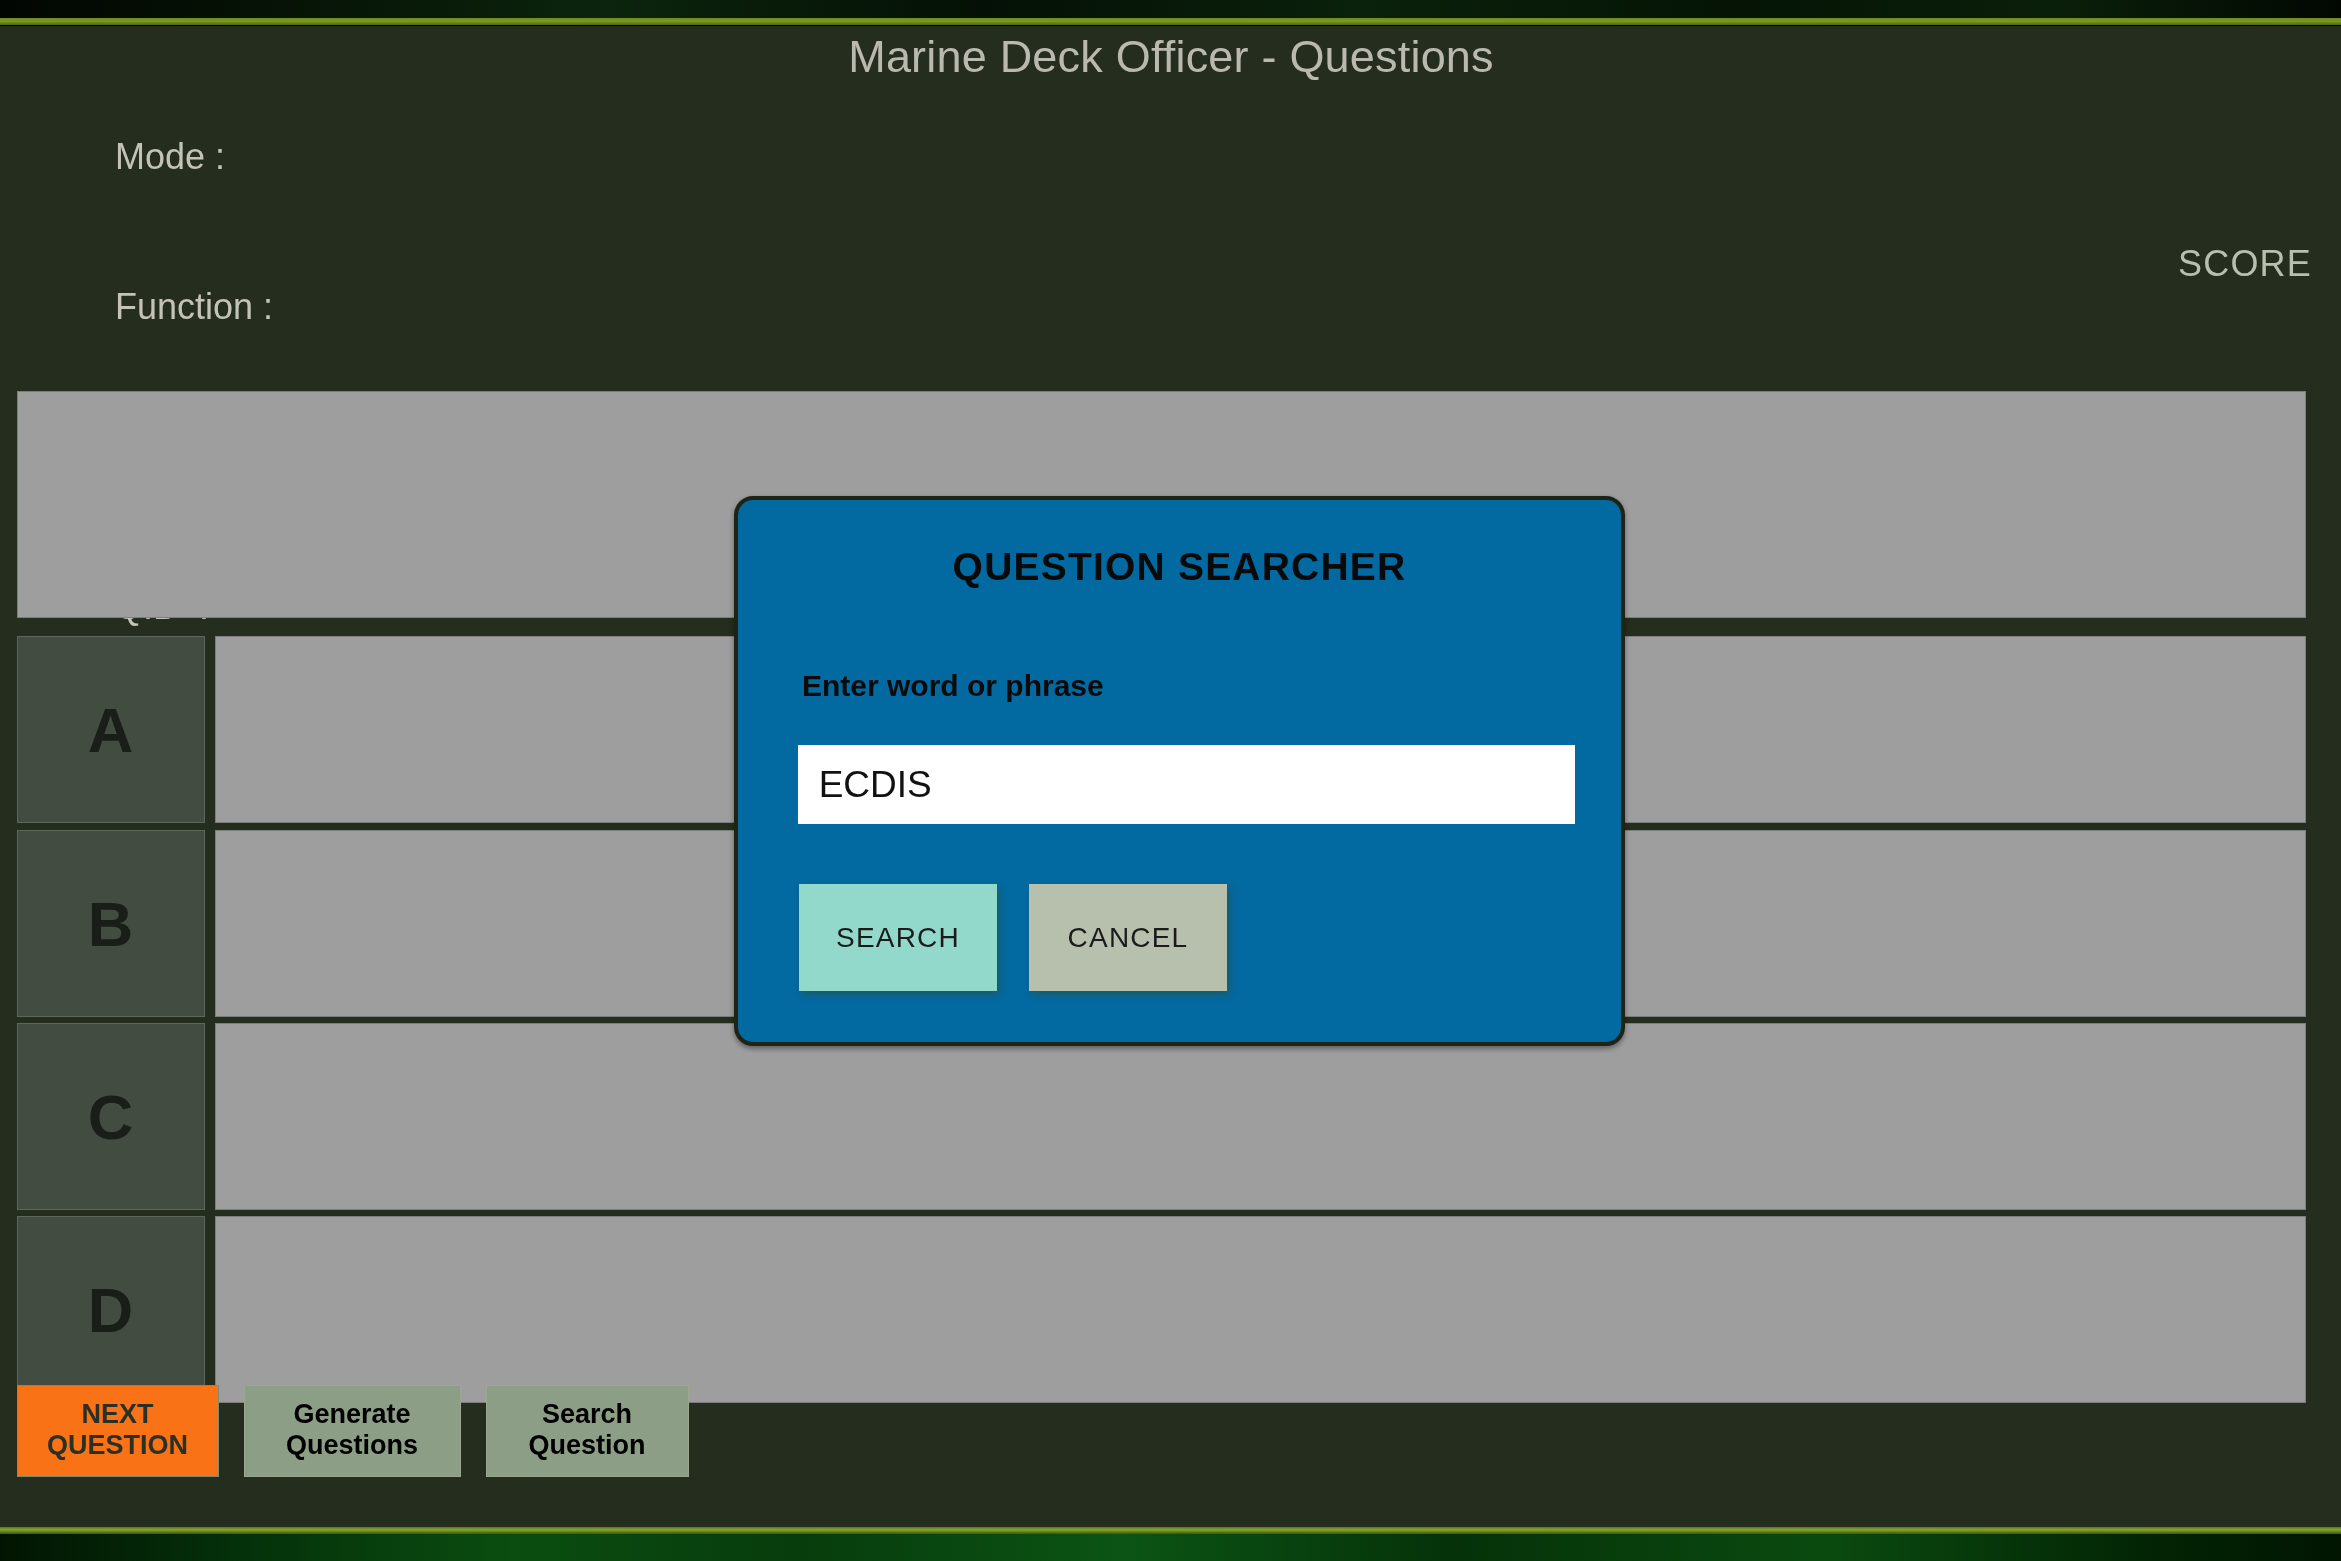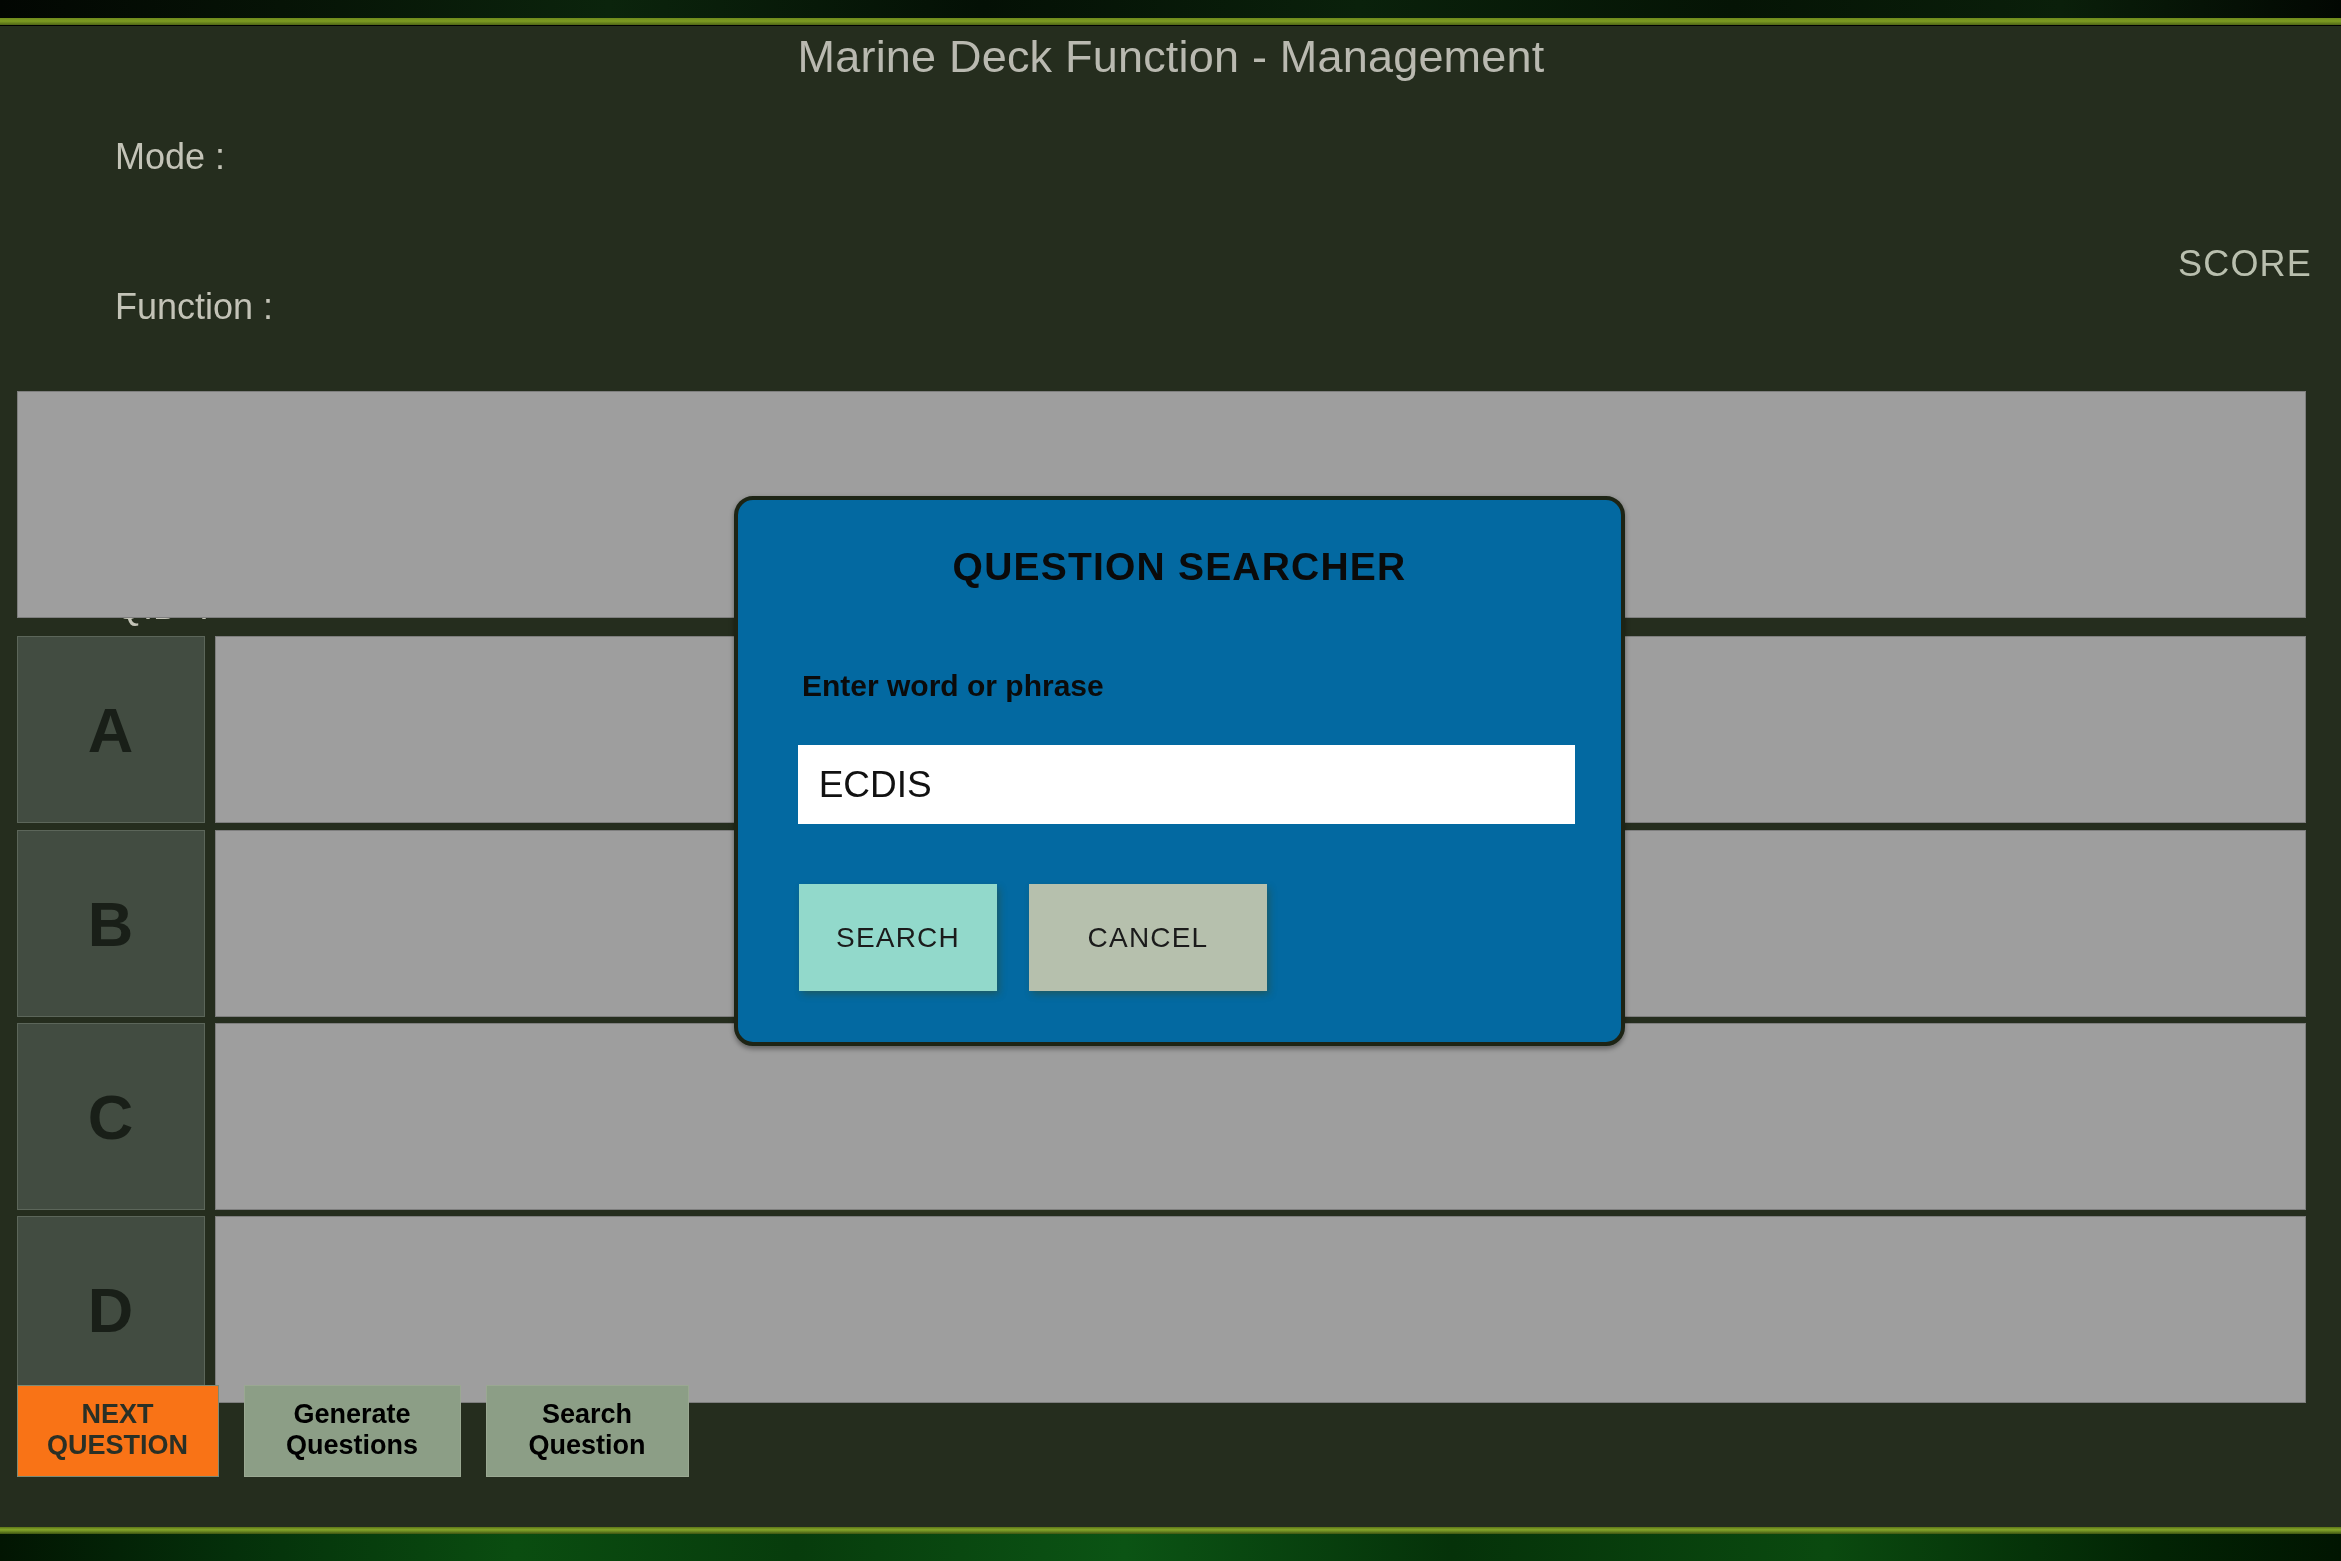--- a/index.html
+++ b/index.html
@@ -252,38 +252,38 @@
   }
   #btn-dialog-search {
     left: 61px;
     top: 384px;
     width: 198px;
     background: #92d9cb;
   }
   #btn-dialog-cancel {
     left: 291px;
     top: 384px;
-    width: 238px;
+    width: 198px;
     background: #b6c0ad;
   }
 </style>
 </head>
 <body>
 
 <div id="app-root">
 
   <div class="edge-strip edge-top-dark"></div>
   <div class="edge-strip edge-top-bright"></div>
   <div class="edge-strip edge-bottom-bright"></div>
   <div class="edge-strip edge-bottom-dark"></div>
 
   <div id="quiz-window">
 
     <div id="header">
-      <div id="page-title">Marine Deck Function - Management</div>
+      <div id="page-title">Marine Deck Officer - Questions</div>
 
       <div id="meta-list">
         <div class="meta-row">
           <span>Mode :</span><span class="meta-value"></span>
         </div>
         <div class="meta-row">
           <span>Function :</span><span class="meta-value"></span>
         </div>
         <div class="meta-row">
           <span>Items :</span><span class="meta-value"></span>

